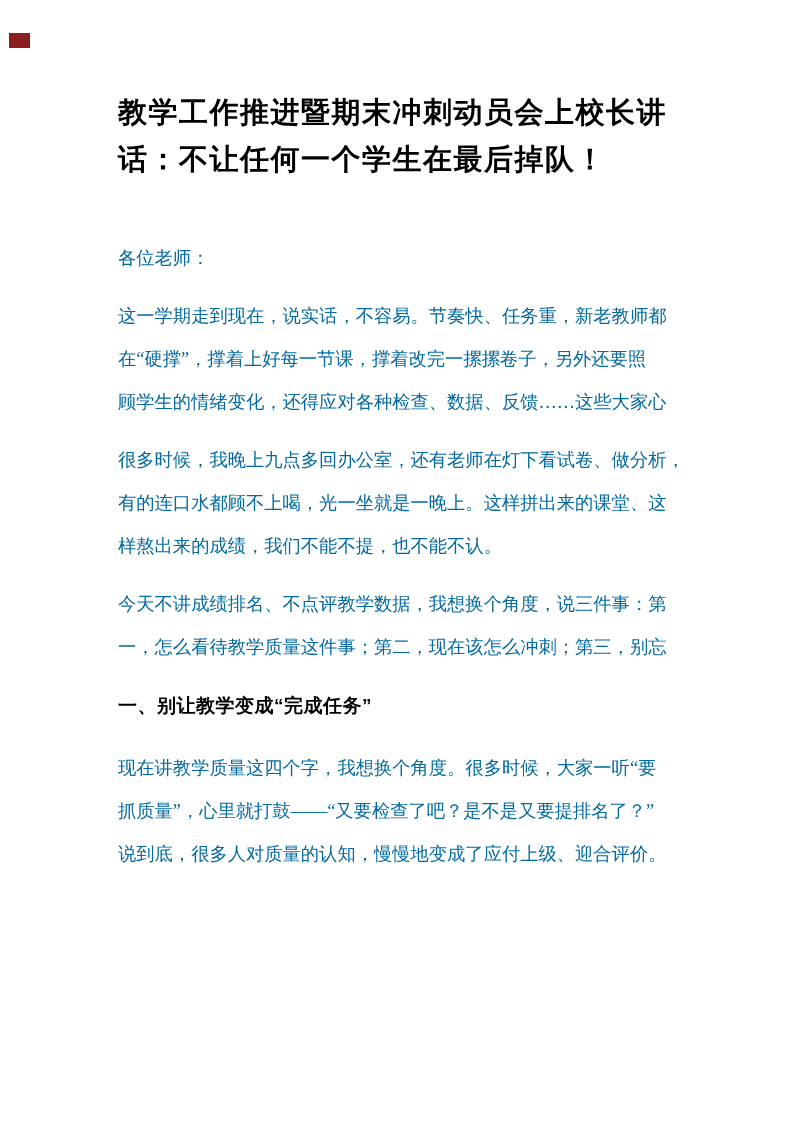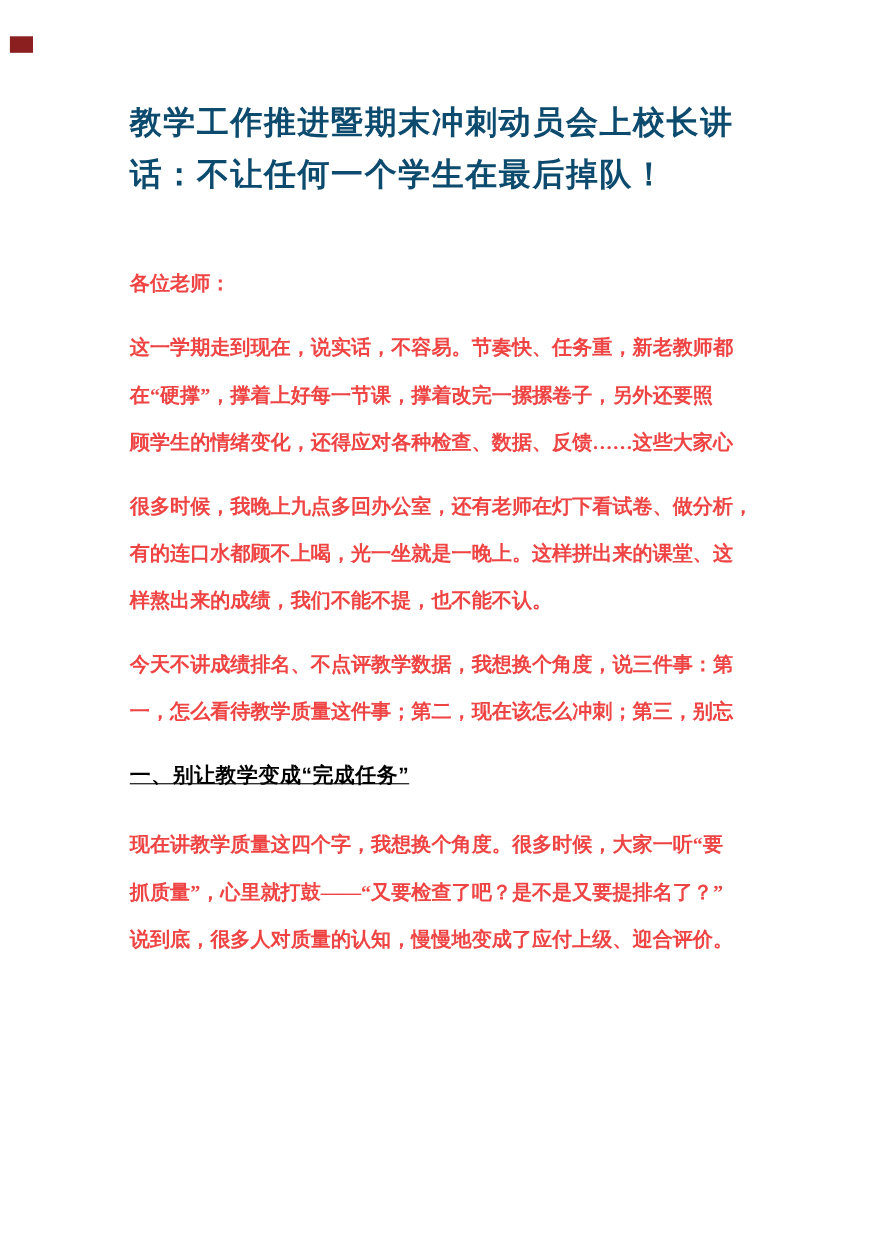--- a/index.html
+++ b/index.html
@@ -27,51 +27,49 @@
   .doc {
     position: absolute;
     left: 118px;
     top: 89px;
     width: 552px;
     color: #1f1f1f;
   }
   .title {
     font-family: Liberation Sans, sans-serif;
     font-weight: bold;
-    color: #0c4a6e;
+    color: #000000;
     font-size: 29px;
     margin-bottom: 54px;
   }
   .title .tline {
     line-height: 47px;
     letter-spacing: 1.5px;
     white-space: nowrap;
   }
   .para {
     margin-bottom: 15px;
     font-size: 18.3px;
-    color: #ef4444;
-    font-weight: bold;
+    color: #0369a1;
   }
   .para .line {
     line-height: 43px;
     white-space: nowrap;
   }
   .heading {
     font-family: "Liberation Sans", "DejaVu Sans", sans-serif;
     font-weight: bold;
     font-size: 19px;
     color: #000000;
     margin-bottom: 20px;
   }
   .heading .line {
     line-height: 43px;
     letter-spacing: 0.5px;
     white-space: nowrap;
-    text-decoration: underline;
   }
 </style>
 </head>
 <body>
 
 <div class="page">
 
   <div class="corner-marker"></div>
 
   <div class="doc">

